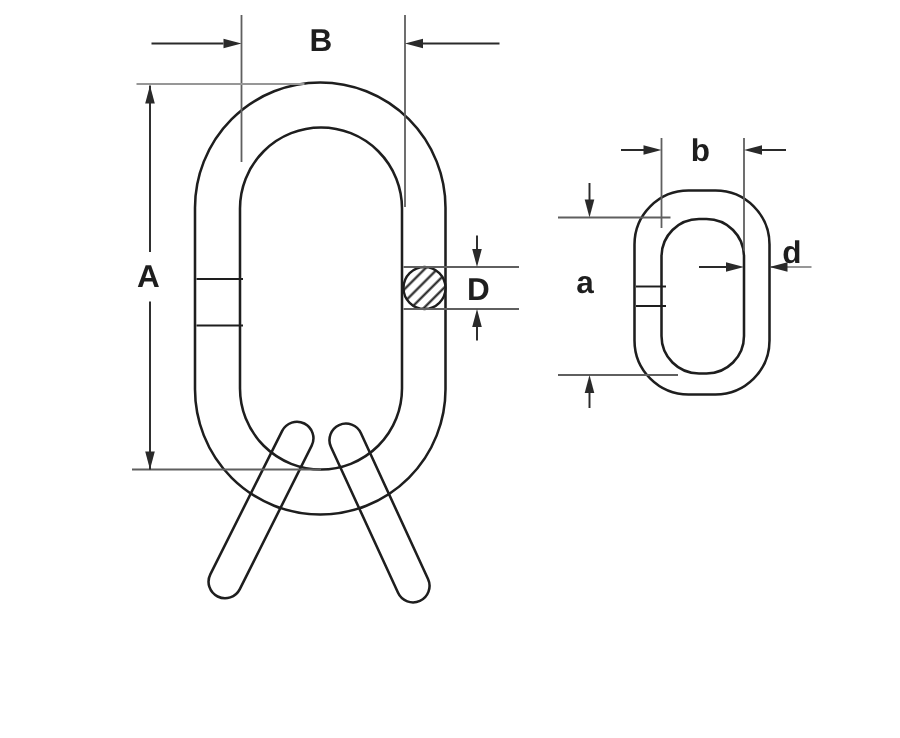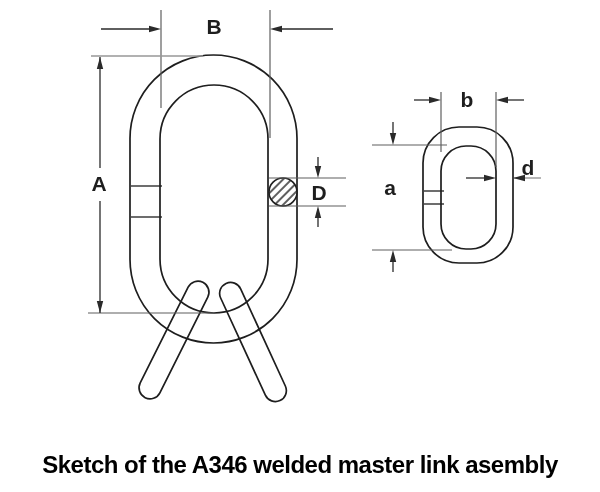--- a/index.html
+++ b/index.html
@@ -158,15 +158,14 @@
     <g>
       <line class="dim" x1="466" y1="178" x2="485" y2="178"></line>
       <line class="ext-light" x1="514" y1="178" x2="541" y2="178"></line>
       <path class="arrowhead" d="M496,178 L484,174.8 L484,181.2 Z"></path>
       <path class="arrowhead" d="M513,178 L525,174.8 L525,181.2 Z"></path>
       <text x="528" y="175" text-anchor="middle">d</text>
     </g>
 
   </svg>
 
-  <div class="caption">Sketch of the A346 welded master link asembly</div>
 
 </div>
 
 </body></html>

